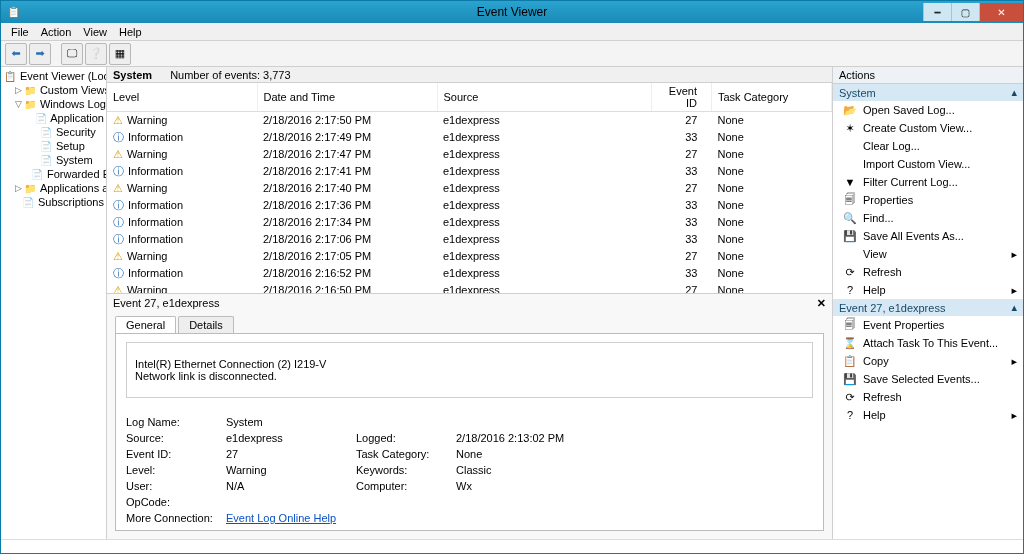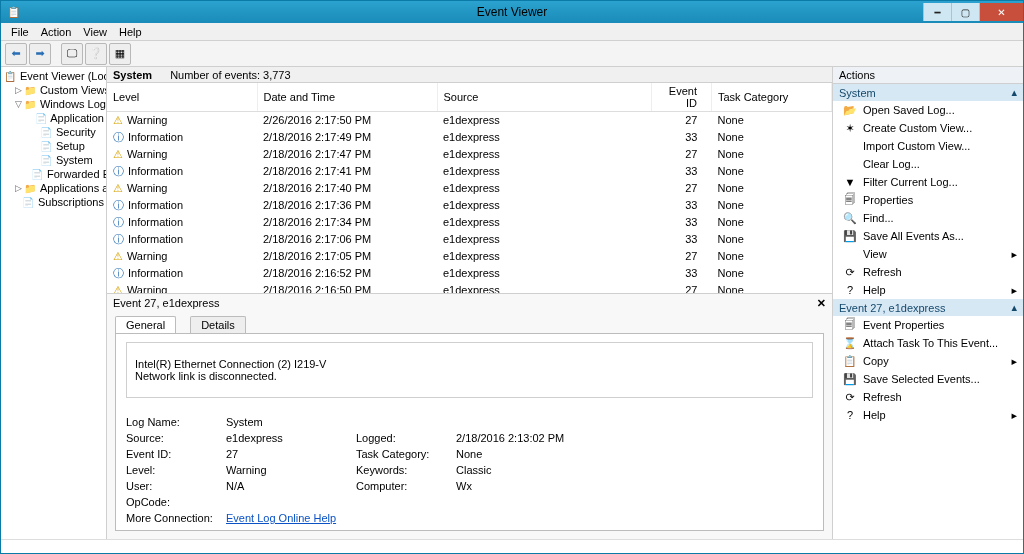--- a/index.html
+++ b/index.html
@@ -29,21 +29,21 @@
 .grid { flex:1; overflow:auto; min-height:0;}
 table { width:100%; border-collapse:collapse; table-layout:fixed;}
 th { text-align:left; font-weight:400; background:#fff; border-bottom:1px solid #ddd; border-right:1px solid #eee; padding:2px 6px; height:18px; position:sticky; top:0;}
 td { padding:0 6px; height:17px; border-bottom:0; white-space:nowrap; overflow:hidden;}
 .warn { color:#000; }
 .warn::before { content:"⚠"; color:#d6a000; margin-right:4px;}
 .info::before { content:"ⓘ"; color:#2a6fb5; margin-right:4px;}
 .detailpane { height:246px; border-top:1px solid #cfcfcf; display:flex; flex-direction:column; background:#f8f8f8;}
 .detailhdr { height:18px; display:flex; align-items:center; justify-content:space-between; padding:0 6px; background:#f8f8f8;}
 .detailhdr .x { font-weight:bold; cursor:default;}
-.tabs { display:flex; gap:12px; padding:4px 6px 0 8px; background:#f8f8f8;align-items:flex-end;}
+.tabs { display:flex; gap:0; padding:4px 6px 0 8px; background:#f8f8f8;align-items:flex-end;}
 .tab { border:1px solid #bcbcbc; border-bottom:none; padding:2px 10px; background:#fff; border-radius:2px 2px 0 0; margin-right:2px;}
 .tab.inactive { background:#eee;}
 .detailbody { flex:1; margin:0 8px 8px 8px; background:#fff; border:1px solid #bcbcbc; padding:8px 10px; display:flex; flex-direction:column; overflow:auto;}
 .msgbox { border:1px solid #cfcfcf; padding:15px 8px; height:86px; }
 .props { margin-top:18px; display:grid; grid-template-columns: 90px 120px 90px 160px; row-gap:4px; column-gap:10px;}
 .props .lbl { color:#000; }
 .actions { width:190px; background:#fff; display:flex; flex-direction:column;}
 .actions .panehdr { background:#eef2f6; border-bottom:1px solid #cfcfcf; padding:2px 6px; font-weight:400;}
 .actions .sect { background:#d7e8f5; padding:2px 6px; font-weight:400; color:#15496b; display:flex; justify-content:space-between; align-items:center;}
 .actions .item { display:flex; align-items:center; gap:6px; padding:2px 6px 2px 10px;}
@@ -159,21 +159,21 @@
             <th>Level</th>
             <th>Date and Time</th>
             <th>Source</th>
             <th class="col-eid">Event ID</th>
             <th>Task Category</th>
           </tr>
             </thead>
           <tbody id="rows">
               <tr>
                 <td><span class="warn"></span>Warning</td>
-                <td>2/26/2016 2:17:50 PM</td>
+                <td>2/18/2016 2:17:50 PM</td>
                 <td>e1dexpress</td>
                 <td class="col-eid">27</td>
                 <td>None</td>
               </tr>
               <tr>
                 <td><span class="info"></span>Information</td>
                 <td>2/18/2016 2:17:49 PM</td>
                 <td>e1dexpress</td>
                 <td class="col-eid">33</td>
                 <td>None</td>
@@ -301,25 +301,25 @@
           <div class="item">
             <span class="aicon">📂</span>
             <span style="flex:1">Open Saved Log...</span>
           </div>
           <div class="item">
             <span class="aicon">✶</span>
             <span style="flex:1">Create Custom View...</span>
           </div>
           <div class="item">
             <span class="aicon"></span>
+            <span style="flex:1">Clear Log...</span>
+          </div>
+          <div class="item">
+            <span class="aicon"></span>
             <span style="flex:1">Import Custom View...</span>
-          </div>
-          <div class="item">
-            <span class="aicon"></span>
-            <span style="flex:1">Clear Log...</span>
           </div>
           <div class="item">
             <span class="aicon">▼</span>
             <span style="flex:1">Filter Current Log...</span>
           </div>
           <div class="item">
             <span class="aicon">🗐</span>
             <span style="flex:1">Properties</span>
           </div>
           <div class="item">

